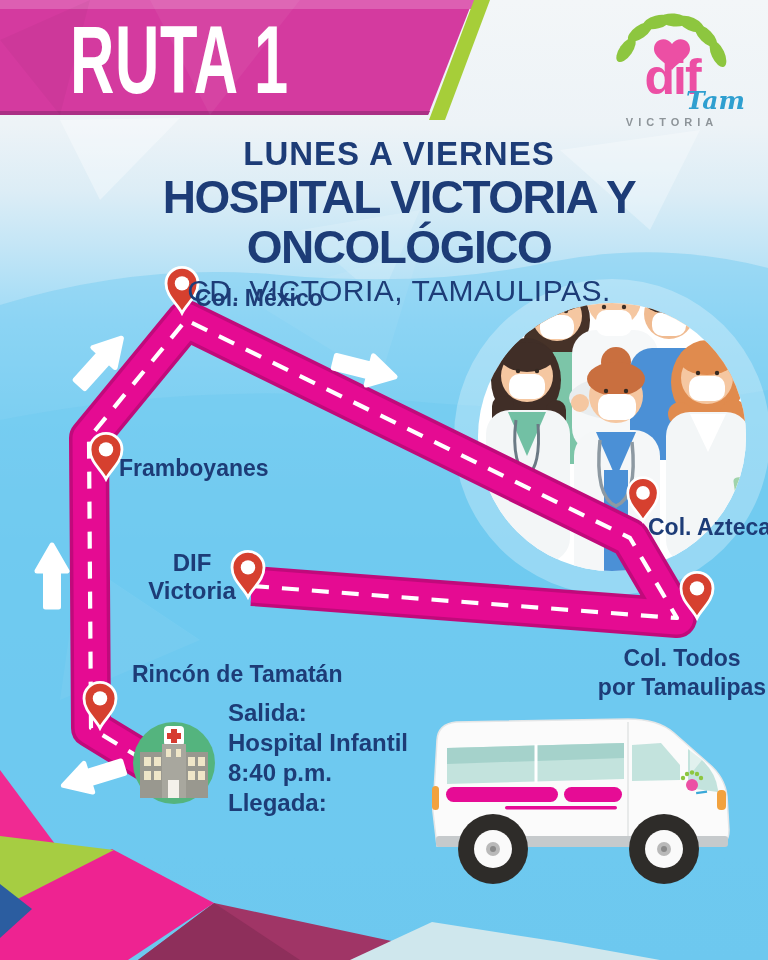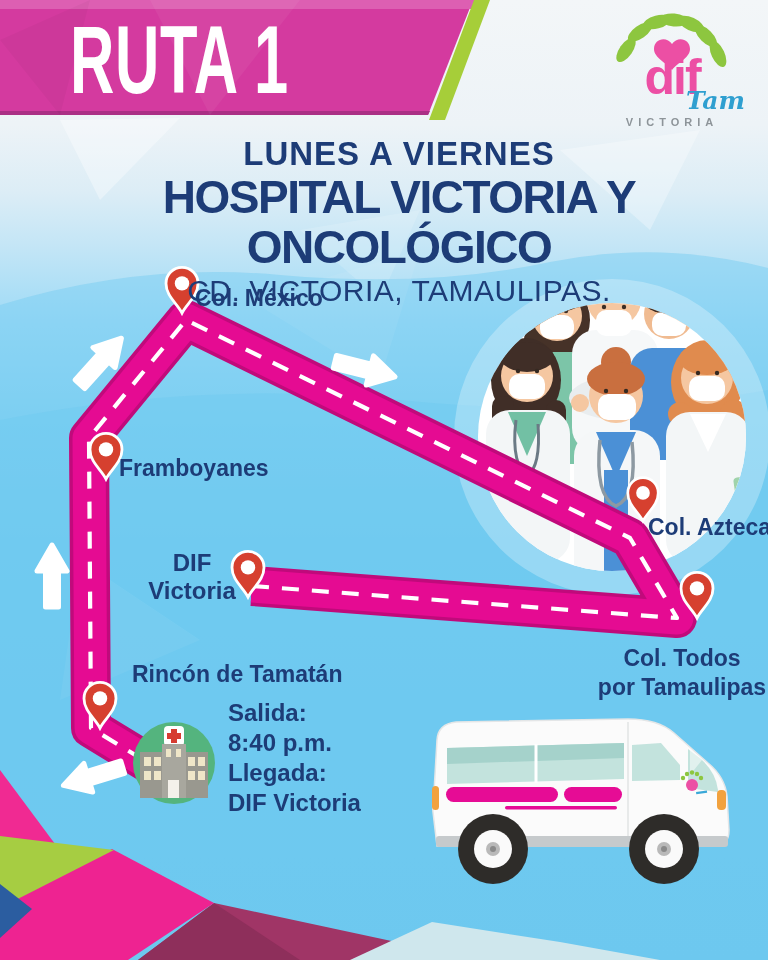--- a/index.html
+++ b/index.html
@@ -273,18 +273,18 @@
 </div>
 <div class="txt stop-label" style="left:107px;top:661px;padding-left:25px;">Rincón de Tamatán</div>
 <div class="txt stop-label" style="left:648px;top:514px;">Col. Azteca</div>
 <div class="txt stop-label-2line" style="position:absolute;left:592px;top:644px;width:180px;color:#1d3c77;font-weight:bold;font-size:23px;line-height:29px;">
   <div>Col. Todos</div>
   <div>por Tamaulipas</div>
 </div>
 
 <div class="schedule">
   <div>Salida:</div>
+  <div>Hospital Infantil</div>
   <div>8:40 p.m.</div>
   <div>Llegada:</div>
-  <div>DIF Victoria</div>
 </div>
 
 </div>
 
 </body></html>

